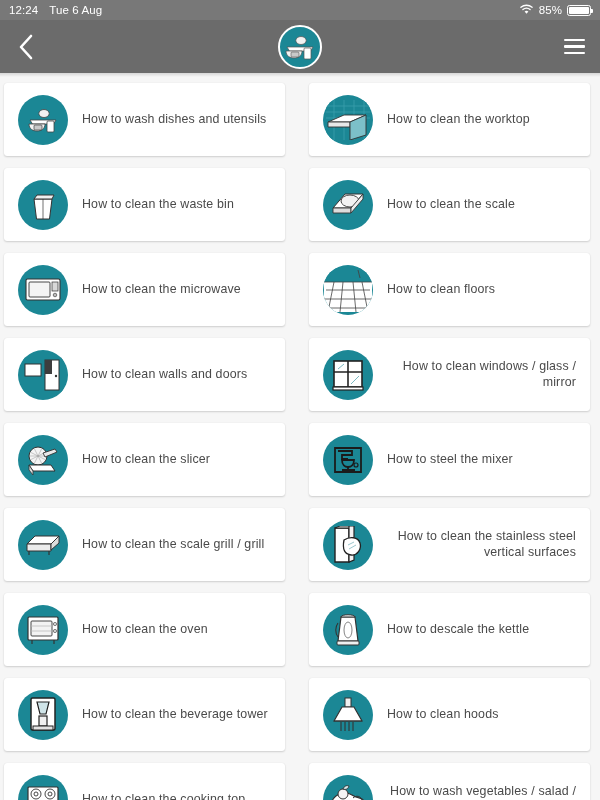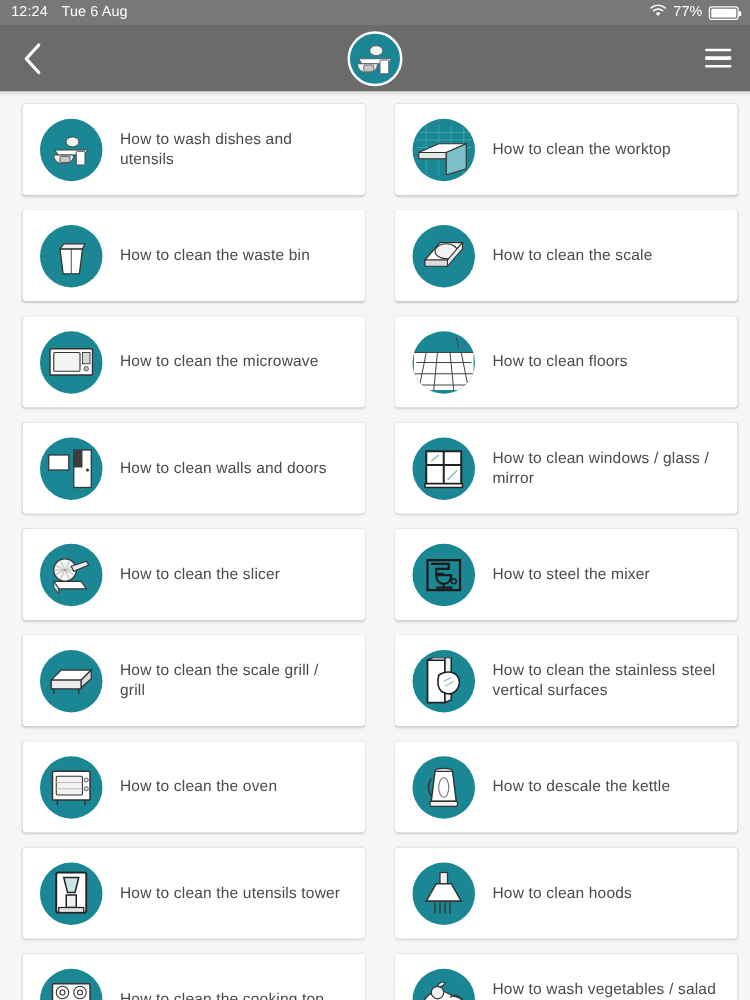--- a/index.html
+++ b/index.html
@@ -67,23 +67,24 @@
     overflow: hidden;
   }
   .header-shadow {
     position: absolute; left: 0; right: 0; bottom: -4px;
     height: 4px;
     background: linear-gradient(to bottom, rgba(0,0,0,.13), rgba(0,0,0,0));
   }
 
   
   .content {
-    padding: 10px 10px 0 18px;
+    padding: 10px 10px 0 4px;
     height: 727px;
     overflow: hidden;
+    text-align: right;
   }
   .grid {
     display: grid;
     grid-template-columns: 1fr 1fr;
     column-gap: 24px;
     row-gap: 12px;
   }
   .card {
     background: #ffffff;
     border-radius: 3px;
@@ -119,21 +120,21 @@
   </div>
   <div class="sb-spacer"></div>
   <div class="sb-right">
     <span class="wifi-icon">
       <svg width="15" height="11" viewBox="0 0 15 11">
         <path d="M7.5 9.7 L5.6 7.5 a3 3 0 0 1 3.8 0 Z" fill="#fff"></path>
         <path d="M3.9 5.6 a5.6 5.6 0 0 1 7.2 0" stroke="#fff" stroke-width="1.3" fill="none" stroke-linecap="round"></path>
         <path d="M1.9 3.3 a8.6 8.6 0 0 1 11.2 0" stroke="#fff" stroke-width="1.3" fill="none" stroke-linecap="round"></path>
       </svg>
     </span>
-    <span>77%</span>
+    <span>85%</span>
     <span class="batt">
         <i></i>
       </span>
   </div>
 </div>
 
 <div class="header">
   <div class="back-btn">
     <svg width="16" height="26" viewBox="0 0 16 26">
       <polyline points="13,2 3,13 13,24" stroke="#fff" stroke-width="2.6" fill="none" stroke-linecap="round" stroke-linejoin="round"></polyline>
@@ -371,21 +372,21 @@
 
     <div class="card">
       <div class="card-icon">
         <svg width="30" height="36" viewBox="0 0 30 36">
           <rect x="3" y="1" width="24" height="32" rx="1.5" fill="#fff" stroke="#222" stroke-width="1.5"></rect>
           <path d="M9 5 h12 l-3 12 h-6 Z" fill="#cfe4e8" stroke="#222" stroke-width="1.2"></path>
           <rect x="11" y="19" width="8" height="10" fill="#f0f0f0" stroke="#222" stroke-width="1.2"></rect>
           <rect x="5" y="29" width="20" height="4" fill="#e2e2e2" stroke="#222" stroke-width="1"></rect>
         </svg>
       </div>
-      <div class="card-label">How to clean the utensils tower</div>
+      <div class="card-label">How to clean the beverage tower</div>
     </div>
 
     <div class="card">
       <div class="card-icon">
         <svg width="36" height="36" viewBox="0 0 36 36">
           <rect x="15" y="1" width="6" height="9" fill="#f0f0f0" stroke="#333" stroke-width="1"></rect>
           <path d="M4 24 L12 10 h12 l8 14 Z" fill="#fff" stroke="#333" stroke-width="1.2"></path>
           <line x1="4" y1="24" x2="32" y2="24" stroke="#333" stroke-width="1.2"></line>
           <g stroke="#333" stroke-width="1.1">
             <line x1="11" y1="25" x2="11" y2="34"></line>

